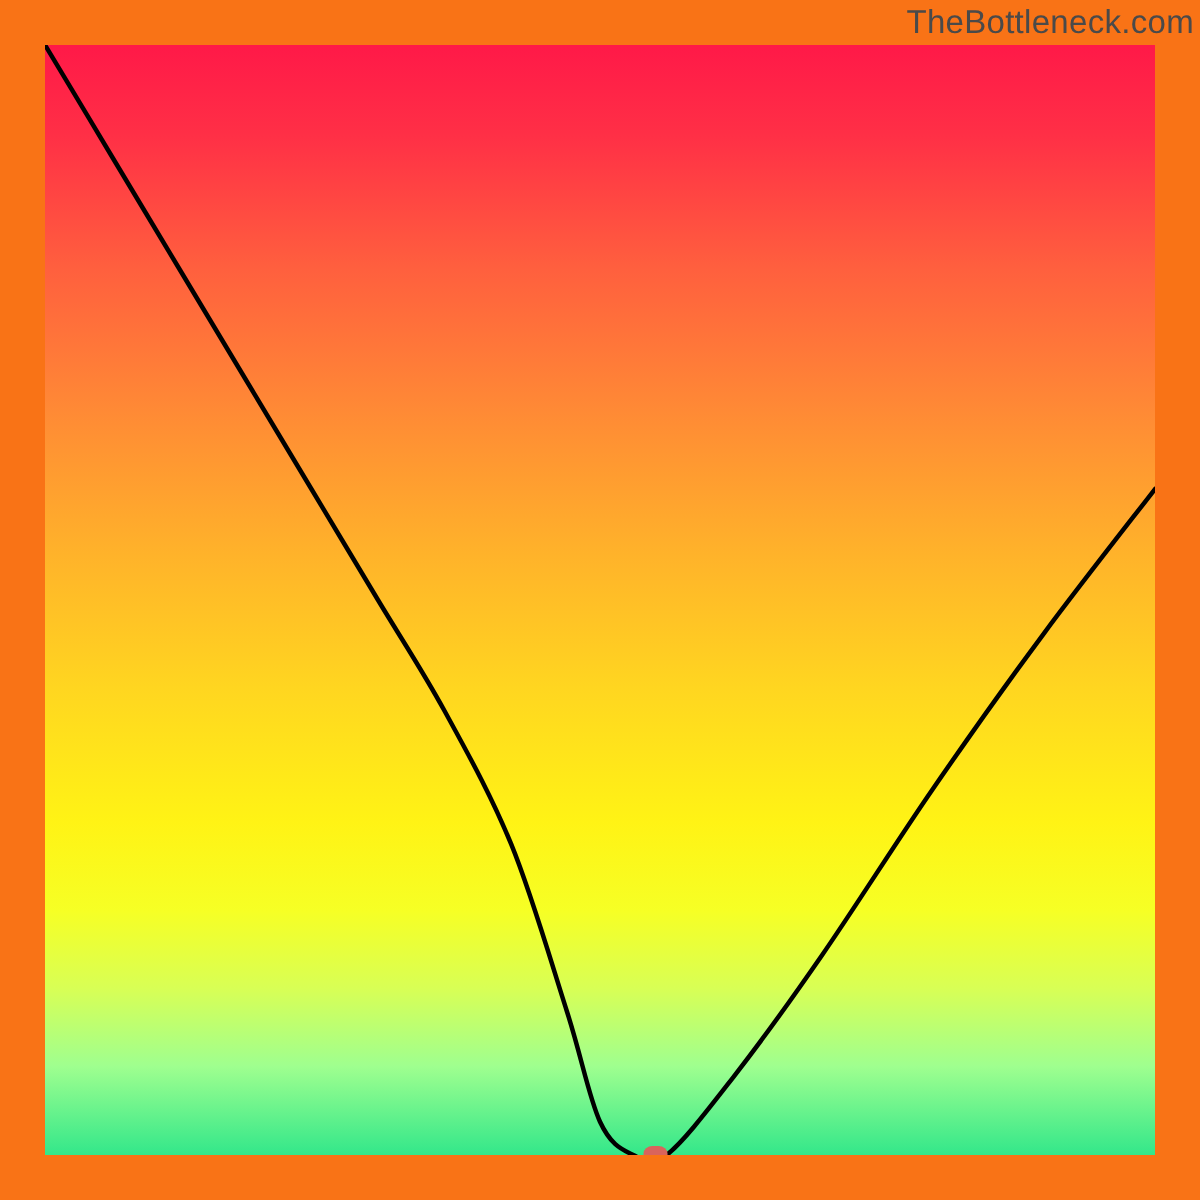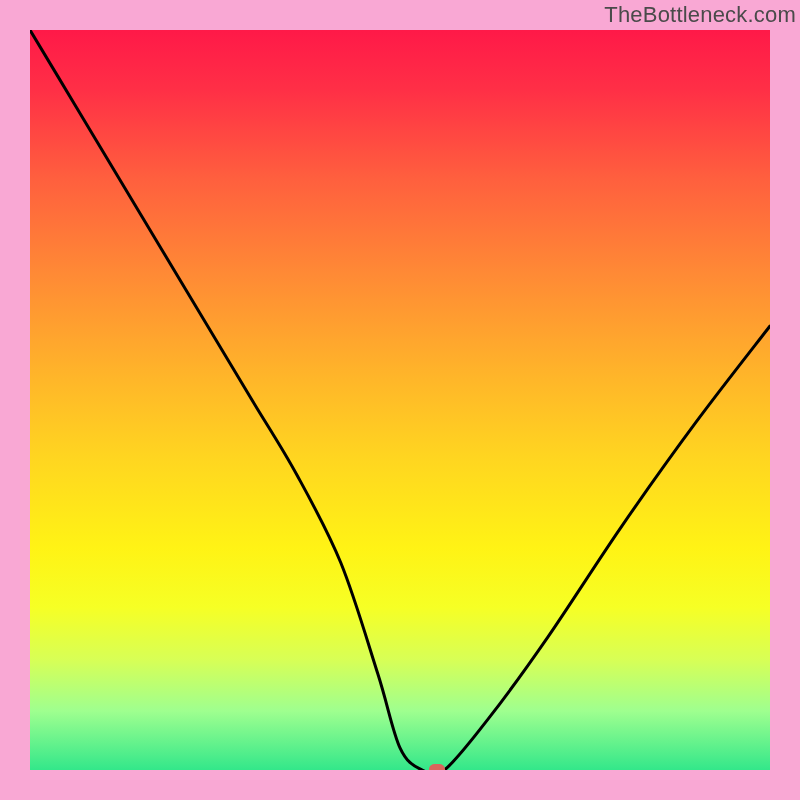--- a/index.html
+++ b/index.html
@@ -8,21 +8,21 @@
     width: 800px;
     height: 800px;
     overflow: hidden;
     background: #000;
     font-family: Arial, Helvetica, sans-serif;
   }
   .frame {
     position: relative;
     width: 800px;
     height: 800px;
-    background: #f9a8d4;
+    background: #f97316;
   }
   .watermark {
     position: absolute;
     top: 2px;
     right: 4px;
     color: #4a4a4a;
     font-size: 22px;
     font-weight: 400;
     letter-spacing: 0.2px;
     z-index: 20;

